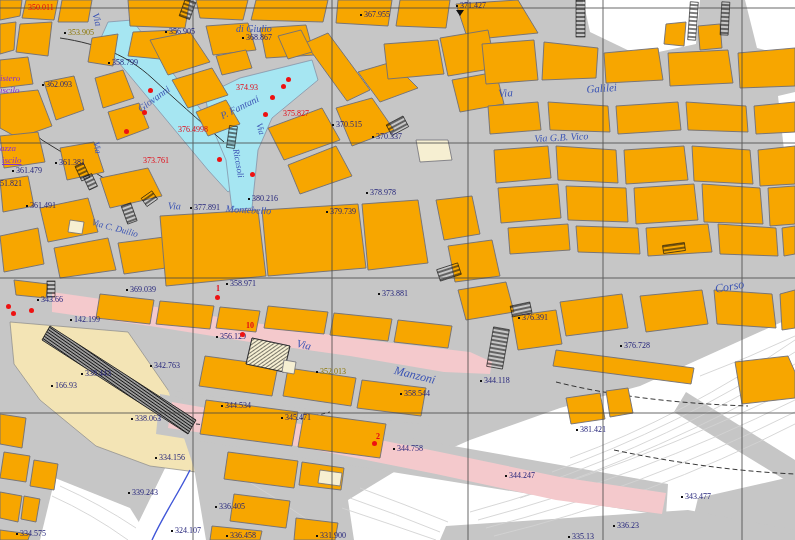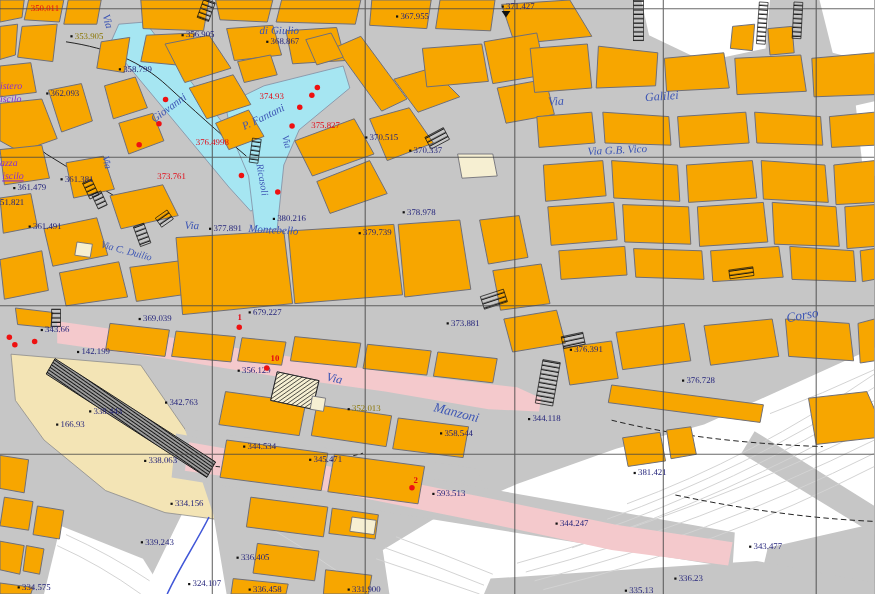--- a/index.html
+++ b/index.html
@@ -282,45 +282,45 @@
       <span class="lbl elev" style="left: 55px; top: 159px; color: rgb(35, 35, 122); font-size: 8px;">361.381</span>
       <span class="lbl elev" style="left: 12px; top: 167px; color: rgb(35, 35, 122); font-size: 8px;">361.479</span>
       <span class="lbl elev" style="left: -8px; top: 180px; color: rgb(35, 35, 122); font-size: 8px;">351.821</span>
       <span class="lbl elev" style="left: 26px; top: 202px; color: rgb(35, 35, 122); font-size: 8px;">361.491</span>
       <span class="lbl elev" style="left: 332px; top: 121px; color: rgb(35, 35, 122); font-size: 8px;">370.515</span>
       <span class="lbl elev" style="left: 372px; top: 133px; color: rgb(35, 35, 122); font-size: 8px;">370.337</span>
       <span class="lbl elev" style="left: 248px; top: 195px; color: rgb(35, 35, 122); font-size: 8px;">380.216</span>
       <span class="lbl elev" style="left: 190px; top: 204px; color: rgb(35, 35, 122); font-size: 8px;">377.891</span>
       <span class="lbl elev" style="left: 326px; top: 208px; color: rgb(35, 35, 122); font-size: 8px;">379.739</span>
       <span class="lbl elev" style="left: 366px; top: 189px; color: rgb(35, 35, 122); font-size: 8px;">378.978</span>
-      <span class="lbl elev" style="left: 378px; top: 290px; color: rgb(35, 35, 122); font-size: 8px; margin-left: 28px;">373.881</span>
+      <span class="lbl elev" style="left: 378px; top: 290px; color: rgb(35, 35, 122); font-size: 8px;">373.881</span>
       <span class="lbl elev" style="left: 518px; top: 314px; color: rgb(35, 35, 122); font-size: 8px;">376.391</span>
       <span class="lbl elev" style="left: 620px; top: 342px; color: rgb(35, 35, 122); font-size: 8px;">376.728</span>
-      <span class="lbl elev" style="left: 226px; top: 280px; color: rgb(35, 35, 122); font-size: 8px;">679.227</span>
+      <span class="lbl elev" style="left: 226px; top: 280px; color: rgb(35, 35, 122); font-size: 8px;">358.971</span>
       <span class="lbl elev" style="left: 126px; top: 286px; color: rgb(35, 35, 122); font-size: 8px;">369.039</span>
       <span class="lbl elev" style="left: 8px; top: 296px; color: rgb(35, 35, 122); font-size: 8px; margin-left: 29px;">343.66</span>
       <span class="lbl elev" style="left: 70px; top: 316px; color: rgb(35, 35, 122); font-size: 8px;">142.199</span>
       <span class="lbl elev" style="left: 216px; top: 333px; color: rgb(35, 35, 122); font-size: 8px;">356.129</span>
       <span class="lbl elev" style="left: 316px; top: 368px; color: rgb(138, 117, 0); font-size: 8px;">352.013</span>
       <span class="lbl elev" style="left: 400px; top: 390px; color: rgb(35, 35, 122); font-size: 8px;">358.544</span>
       <span class="lbl elev" style="left: 480px; top: 377px; color: rgb(35, 35, 122); font-size: 8px;">344.118</span>
       <span class="lbl elev" style="left: 150px; top: 362px; color: rgb(35, 35, 122); font-size: 8px;">342.763</span>
       <span class="lbl elev" style="left: 81px; top: 370px; color: rgb(35, 35, 122); font-size: 8px;">338.443</span>
       <span class="lbl elev" style="left: 51px; top: 382px; color: rgb(35, 35, 122); font-size: 8px;">166.93</span>
       <span class="lbl elev" style="left: 131px; top: 415px; color: rgb(35, 35, 122); font-size: 8px;">338.063</span>
       <span class="lbl elev" style="left: 155px; top: 454px; color: rgb(35, 35, 122); font-size: 8px;">334.156</span>
       <span class="lbl elev" style="left: 128px; top: 489px; color: rgb(35, 35, 122); font-size: 8px;">339.243</span>
       <span class="lbl elev" style="left: 171px; top: 527px; color: rgb(35, 35, 122); font-size: 8px;">324.107</span>
       <span class="lbl elev" style="left: 16px; top: 530px; color: rgb(35, 35, 122); font-size: 8px;">334.575</span>
       <span class="lbl elev" style="left: 215px; top: 503px; color: rgb(35, 35, 122); font-size: 8px;">336.405</span>
       <span class="lbl elev" style="left: 226px; top: 532px; color: rgb(35, 35, 122); font-size: 8px;">336.458</span>
       <span class="lbl elev" style="left: 316px; top: 532px; color: rgb(35, 35, 122); font-size: 8px;">331.900</span>
       <span class="lbl elev" style="left: 221px; top: 402px; color: rgb(35, 35, 122); font-size: 8px;">344.534</span>
       <span class="lbl elev" style="left: 281px; top: 414px; color: rgb(35, 35, 122); font-size: 8px;">345.471</span>
-      <span class="lbl elev" style="left: 393px; top: 445px; color: rgb(35, 35, 122); font-size: 8px;">593.513</span>
+      <span class="lbl elev" style="left: 393px; top: 445px; color: rgb(35, 35, 122); font-size: 8px;">344.758</span>
       <span class="lbl elev" style="left: 505px; top: 472px; color: rgb(35, 35, 122); font-size: 8px;">344.247</span>
       <span class="lbl elev" style="left: 681px; top: 493px; color: rgb(35, 35, 122); font-size: 8px;">343.477</span>
       <span class="lbl elev" style="left: 613px; top: 522px; color: rgb(35, 35, 122); font-size: 8px;">336.23</span>
       <span class="lbl elev" style="left: 568px; top: 533px; color: rgb(35, 35, 122); font-size: 8px;">335.13</span>
       <span class="lbl elev" style="left: 576px; top: 426px; color: rgb(35, 35, 122); font-size: 8px;">381.421</span>
       <span class="lbl red" style="left: 28px; top: 4px; color: rgb(227, 6, 19); font-size: 8px;">350.011</span>
       <span class="lbl red" style="left: 236px; top: 84px; color: rgb(227, 6, 19); font-size: 8px;">374.93</span>
       <span class="lbl red" style="left: 178px; top: 126px; color: rgb(227, 6, 19); font-size: 8px;">376.4998</span>
       <span class="lbl red" style="left: 143px; top: 157px; color: rgb(227, 6, 19); font-size: 8px;">373.761</span>
       <span class="lbl red" style="left: 283px; top: 110px; color: rgb(227, 6, 19); font-size: 8px;">375.827</span>

